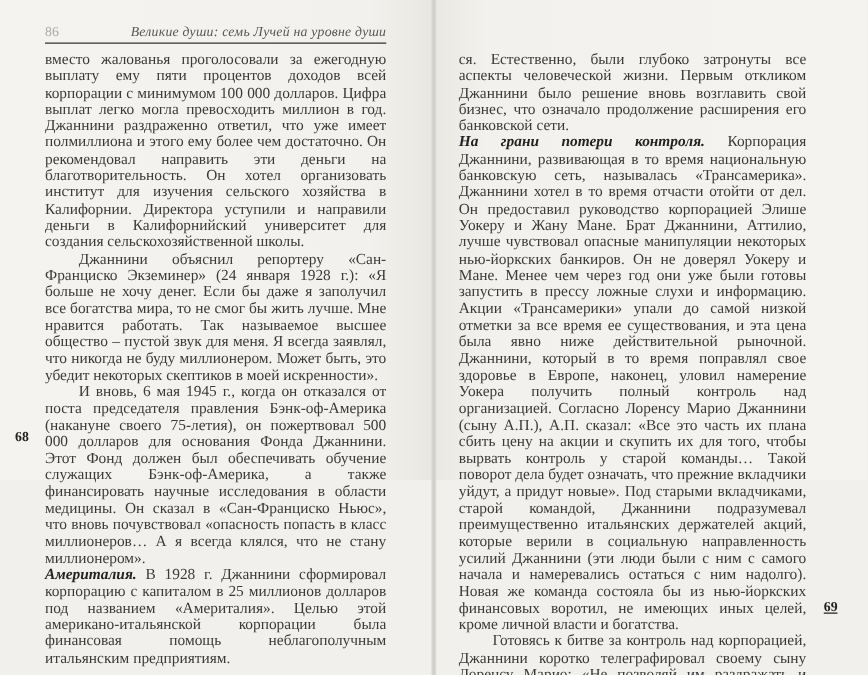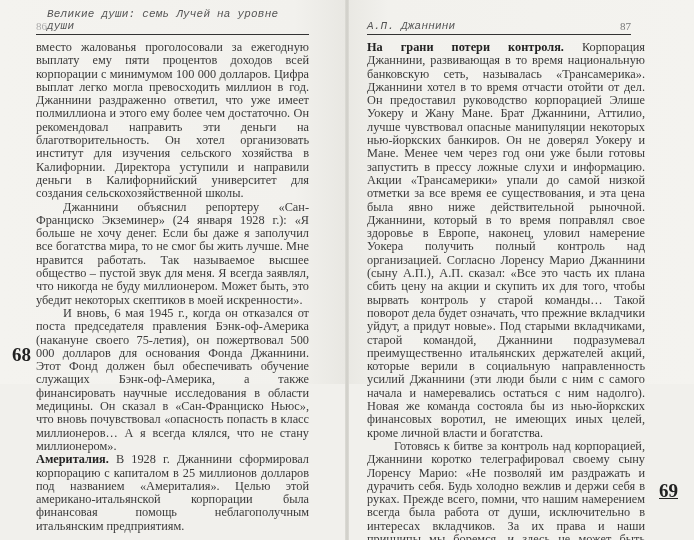--- a/index.html
+++ b/index.html
@@ -18,35 +18,35 @@
            background: linear-gradient(to right, #dddcd6, #cfcec8, #dddcd6); }
   .header {
     position: absolute; top: 16px; height: 16px;
     border-bottom: 1.3px solid #333;
     display: flex; align-items: flex-end; justify-content: space-between;
     font-size: 11px; padding-bottom: 2px;
   }
   .left .header { left: 36px; width: 273px; }
   .right .header { left: 368px; width: 264px; }
   .right .header { left: 20px; }
-  .running-title { font-style: italic; color: #555; letter-spacing: 0.2px; font-family: Liberation Mono, monospace; }
+  .running-title { font-style: italic; color: #555; letter-spacing: 0.2px; }
   .folio { color: #777; font-size: 11px; }
   .left .folio { color: #aaa; }
   .text {
     position: absolute; top: 41px;
     font-size: 12.3px; line-height: 13.3px;
     text-align: justify; hyphens: manual;
   }
   .left .text { left: 36px; width: 273px; }
   .right .text { left: 20px; width: 278px; }
   .text p { margin: 0; }
   .text p.indent { text-indent: 27px; }
-  .text b { color: #222; }
+  .text b { color: #222; font-style: italic; }
   .margin-num {
-    position: absolute; font-weight: bold; font-size: 19px; color: #222;
+    position: absolute; font-weight: bold; font-size: 11px; color: #222;
   }
 </style>
 </head>
 <body>
 
 <div class="spread">
   <div class="page left">
     <div class="header">
       <span class="folio">86</span>
       <span class="running-title">Великие души: семь Лучей на уровне души</span>
@@ -54,24 +54,21 @@
     <div class="text">
       <p><b></b><span>вместо жалованья проголосовали за ежегодную выплату ему пяти процентов доходов всей корпорации с минимумом 100 000 долларов. Цифра выплат легко могла превосходить миллион в год. Джаннини раздраженно ответил, что уже имеет полмиллиона и этого ему более чем достаточно. Он рекомендовал направить эти деньги на благотворительность. Он хотел организовать институт для изучения сельского хозяйства в Калифорнии. Директора уступили и направили деньги в Калифорнийский университет для создания сельскохозяйственной школы.</span></p>
       <p class="indent"><span>Джаннини объяснил репортеру «Сан-Франциско Экземинер» (24 января 1928 г.): «Я больше не хочу денег. Если бы даже я заполучил все богатства мира, то не смог бы жить лучше. Мне нравится работать. Так называемое высшее общество – пустой звук для меня. Я всегда заявлял, что никогда не буду миллионером. Может быть, это убедит некоторых скептиков в моей искренности».</span></p>
       <p class="indent"><span>И вновь, 6 мая 1945 г., когда он отказался от поста председателя правления Бэнк-оф-Америка (накануне своего 75-летия), он пожертвовал 500 000 долларов для основания Фонда Джаннини. Этот Фонд должен был обеспечивать обучение служащих Бэнк-оф-Америка, а также финансировать научные исследования в области медицины. Он сказал в «Сан-Франциско Ньюс», что вновь почувствовал «опасность попасть в класс миллионеров… А я всегда клялся, что не стану миллионером».</span></p>
       <p><b>Америталия.</b><span> В 1928 г. Джаннини сформировал корпорацию с капиталом в 25 миллионов долларов под названием «Америталия». Целью этой американо-итальянской корпорации была финансовая помощь неблагополучным итальянским предприятиям.</span></p>
 
     </div>
     <span class="margin-num" style="left:12px; top:344px;">68</span>
   </div>
   <div class="page right">
-    <div class="header">
-      <span class="running-title">А.П. Джаннини</span>
-      <span class="folio">87</span>
-    </div>
     <div class="text">
+      <p><span>ся. Естественно, были глубоко затронуты все аспекты человеческой жизни. Первым откликом Джаннини было решение вновь возглавить свой бизнес, что означало продолжение расширения его банковской сети.</span></p>
       <p><b>На грани потери контроля.</b><span> Корпорация Джаннини, развивающая в то время национальную банковскую сеть, называлась «Трансамерика». Джаннини хотел в то время отчасти отойти от дел. Он предоставил руководство корпорацией Элише Уокеру и Жану Мане. Брат Джаннини, Аттилио, лучше чувствовал опасные манипуляции некоторых нью-йоркских банкиров. Он не доверял Уокеру и Мане. Менее чем через год они уже были готовы запустить в прессу ложные слухи и информацию. Акции «Трансамерики» упали до самой низкой отметки за все время ее существования, и эта цена была явно ниже действительной рыночной. Джаннини, который в то время поправлял свое здоровье в Европе, наконец, уловил намерение Уокера получить полный контроль над организацией. Согласно Лоренсу Марио Джаннини (сыну А.П.), А.П. сказал: «Все это часть их плана сбить цену на акции и скупить их для того, чтобы вырвать контроль у старой команды… Такой поворот дела будет означать, что прежние вкладчики уйдут, а придут новые». Под старыми вкладчиками, старой командой, Джаннини подразумевал преимущественно итальянских держателей акций, которые верили в социальную направленность усилий Джаннини (эти люди были с ним с самого начала и намеревались остаться с ним надолго). Новая же команда состояла бы из нью-йоркских финансовых воротил, не имеющих иных целей, кроме личной власти и богатства.</span></p>
       <p class="indent"><span>Готовясь к битве за контроль над корпорацией, Джаннини коротко телеграфировал своему сыну Лоренсу Марио: «Не позволяй им раздражать и дурачить себя. Будь холодно вежлив и держи себя в руках. Прежде всего, помни, что нашим намерением всегда была работа от души, исключительно в интересах вкладчиков. За их права и наши принципы мы боремся, и здесь не может быть никаких компромиссов. Ни с кем, никогда, мой мальчик» (Июль 1931 г. А.П. Джаннини – Л.М.Д., Архив Бэнк-оф-Америка).</span></p>
     </div>
     <span class="margin-num" style="left:312px; top:480px;text-decoration:underline;">69</span>
   </div>
   <div class="spine"></div>
 </div>
 
 </body></html>

